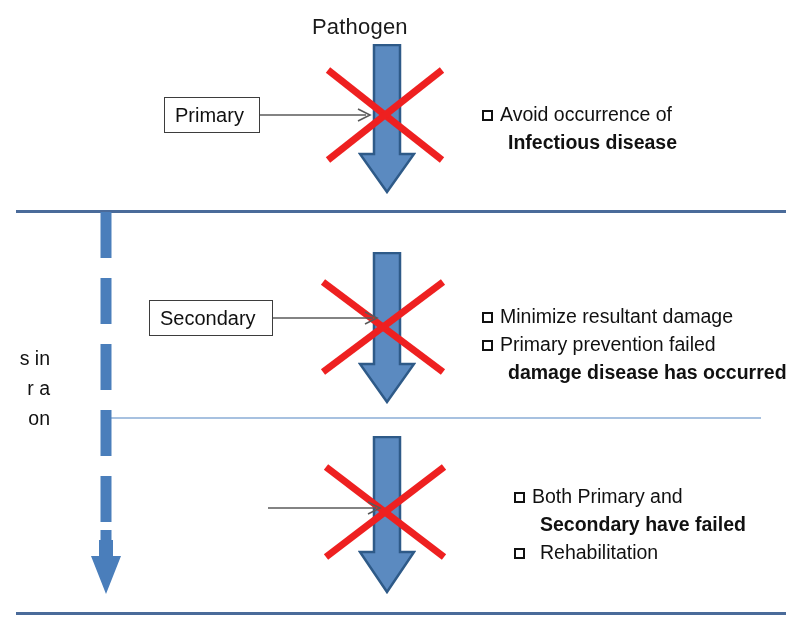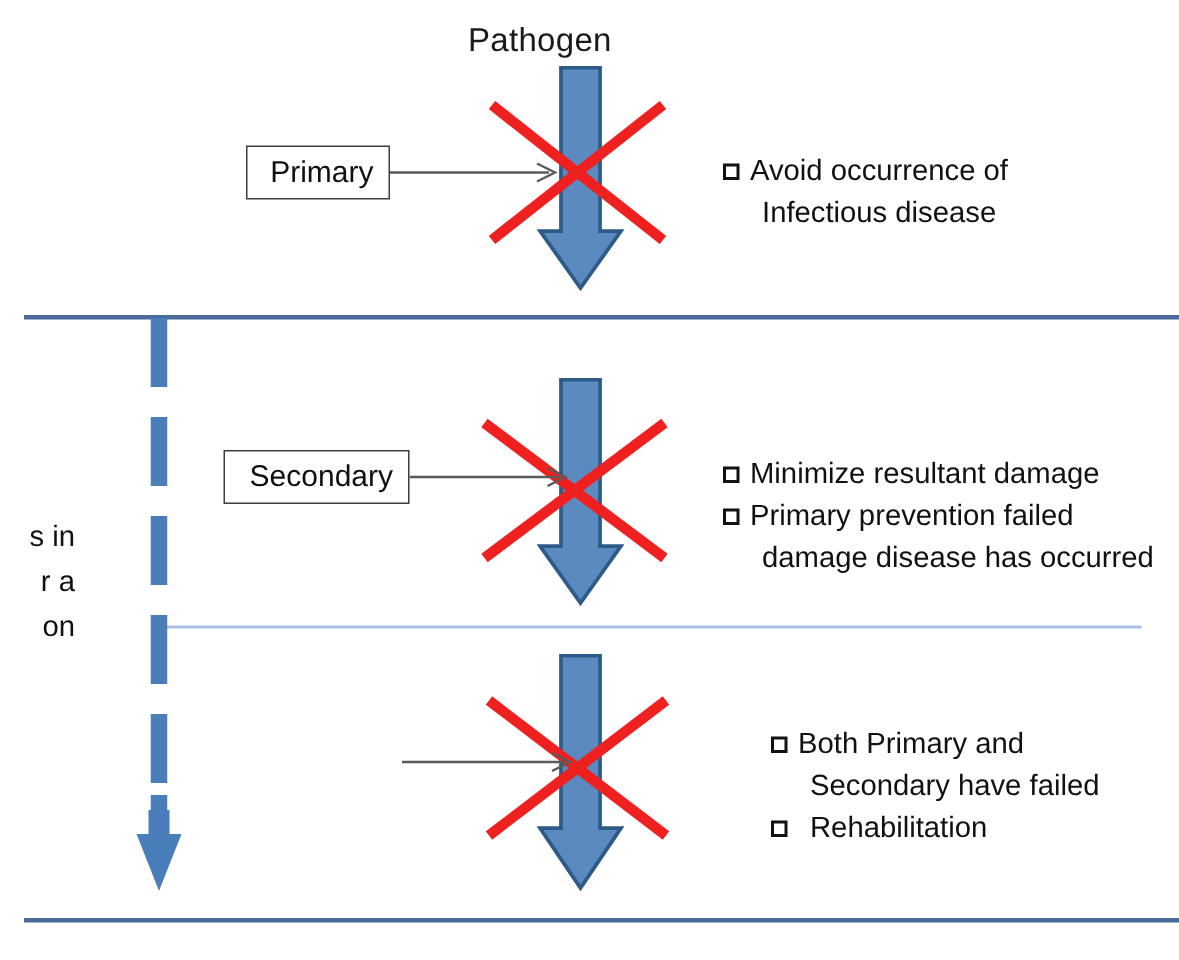--- a/index.html
+++ b/index.html
@@ -51,21 +51,21 @@
 
   
   .label-box {
     border: 1px solid #3d3d3d;
     background: #ffffff;
     box-sizing: border-box;
     font-size: 20px;
     color: #111111;
     display: flex;
     align-items: center;
-    justify-content: flex-end;
+    justify-content: flex-start;
     white-space: nowrap;
     padding: 0 10px;
   }
 
   
   .connector svg { display: block; }
 
   
   .bullets {
     font-size: 19.5px;
@@ -85,20 +85,21 @@
     height: 11px;
     border: 2px solid #111111;
     box-sizing: border-box;
     position: relative;
     top: 0px;
   }
   .bullet-text { display: inline-block; }
   .bullet-cont {
     display: block;
     padding-left: 26px;
+    font-weight: bold;
   }
   .indent-bullet .bullet-mark { width: 26px; }
 
   
   .left-caption {
     left: -96px;
     top: 343px;
     width: 130px;
     text-align: right;
     font-size: 19.5px;

